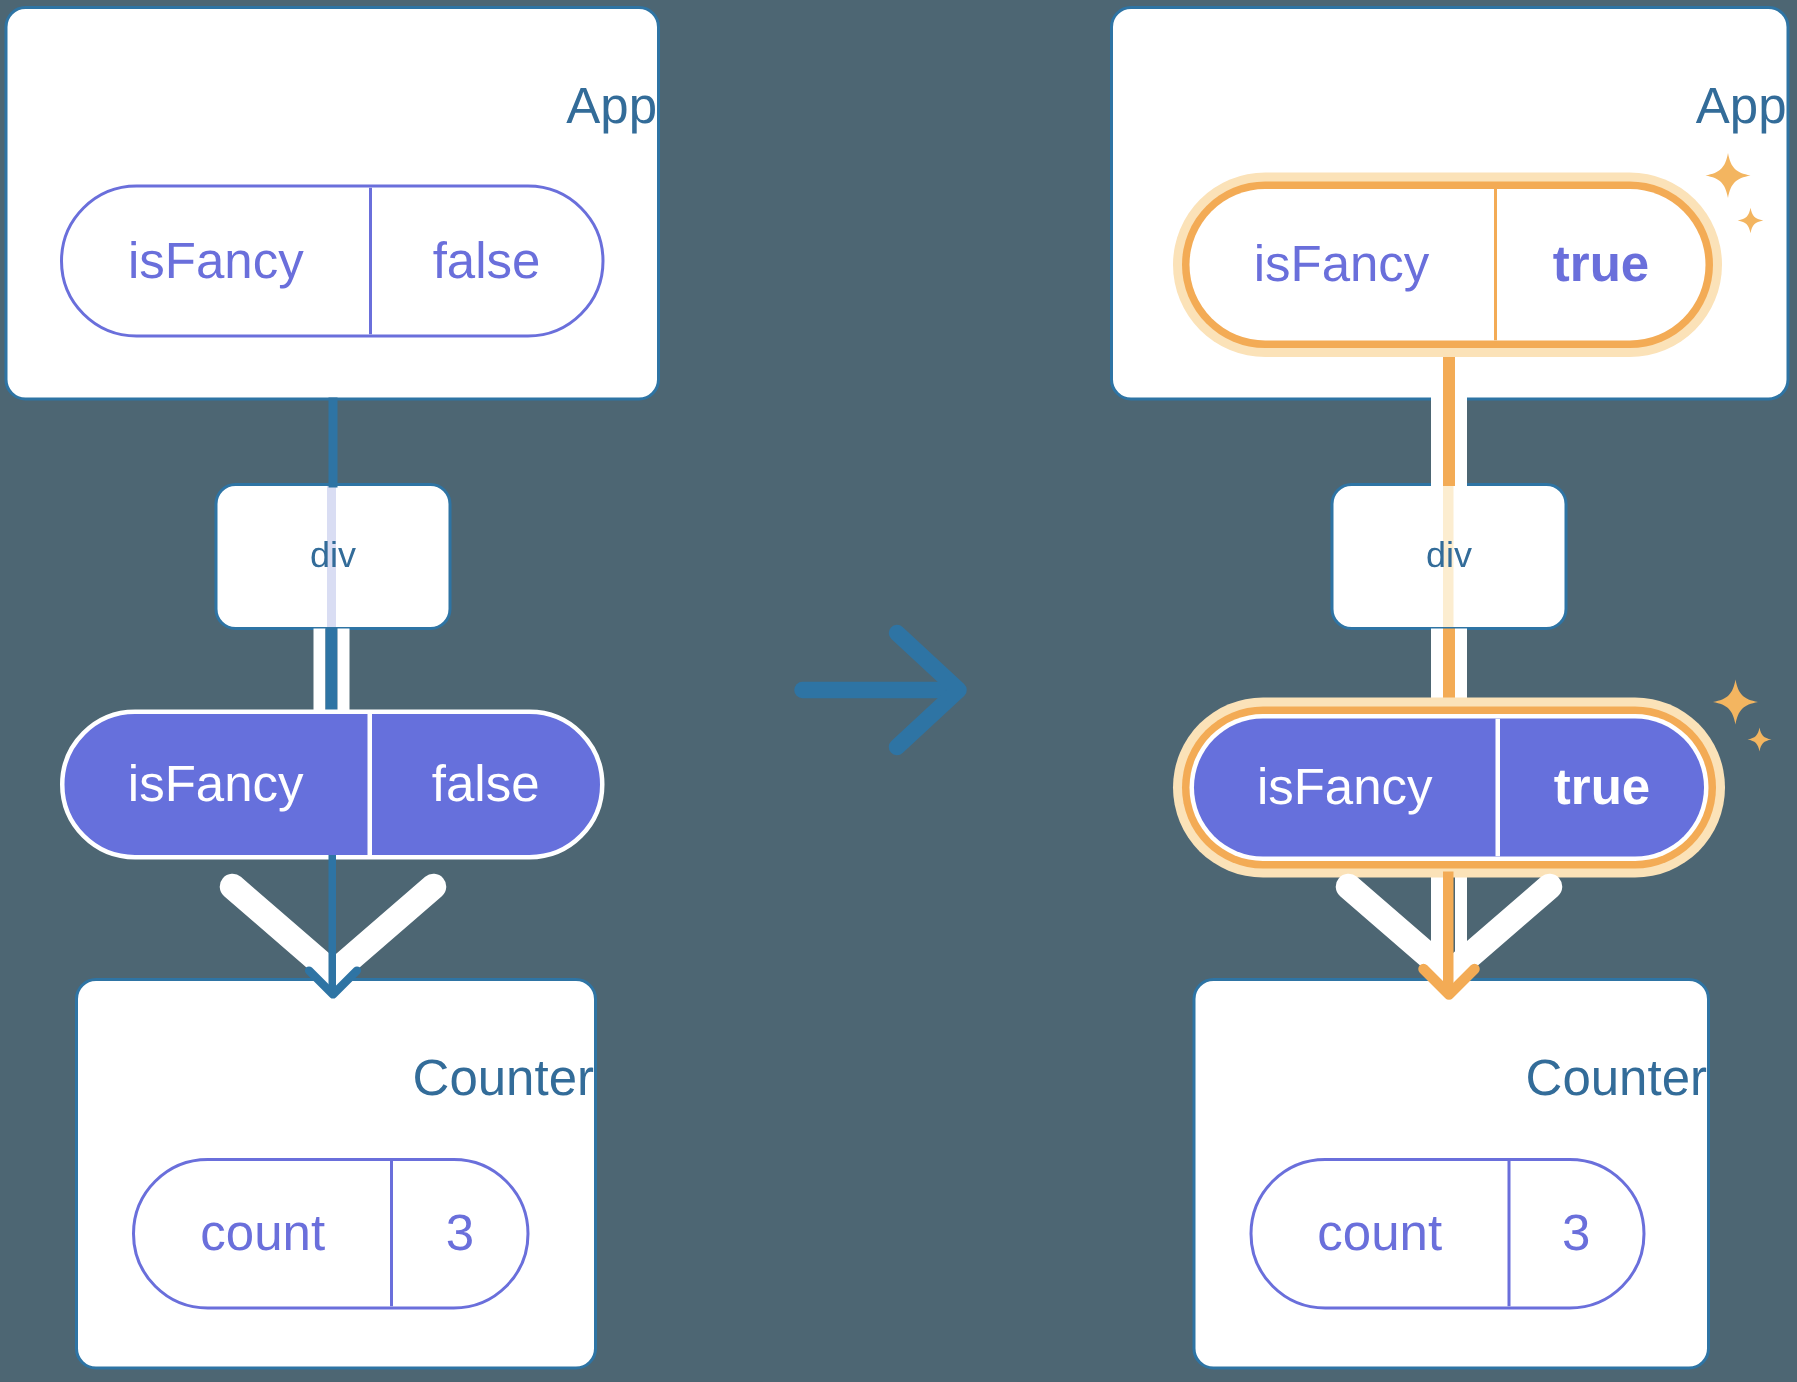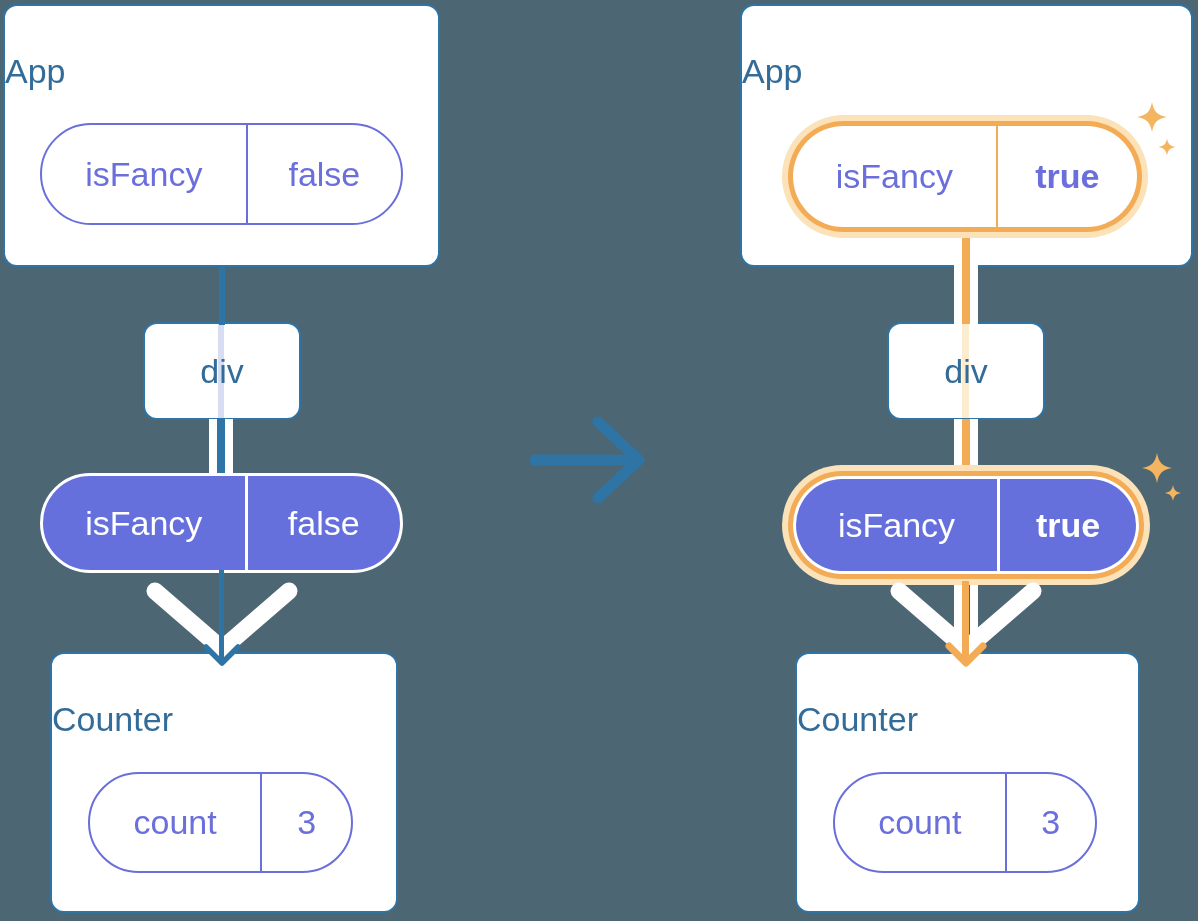--- a/index.html
+++ b/index.html
@@ -8,26 +8,26 @@
     background:var(--bg);
     font-family:"Liberation Sans", sans-serif;
   }
   
   .cbox{
     position:absolute;background:var(--white);
     border:2.5px solid var(--blue);border-radius:14px;
     box-sizing:border-box;z-index:1;
   }
   .ctitle{
-    position:absolute;left:0;right:0;top:46px;text-align:left;
+    position:absolute;left:0;right:0;top:46px;text-align:right;
     font-size:34px;line-height:38px;color:var(--title);
   }
   .divlabel{
     position:absolute;inset:0;display:flex;align-items:center;justify-content:center;
-    font-size:34px;color:var(--title);z-index:2;
+    font-size:24px;color:var(--title);z-index:2;
   }
   .pass{position:absolute;top:0;bottom:0;z-index:1;}
   
   .pill{
     position:absolute;display:flex;align-items:stretch;box-sizing:border-box;
     border-radius:60px;z-index:3;overflow:hidden;
   }
   .pill .cell{
     display:flex;align-items:center;justify-content:center;
     font-size:34px;box-sizing:border-box;

